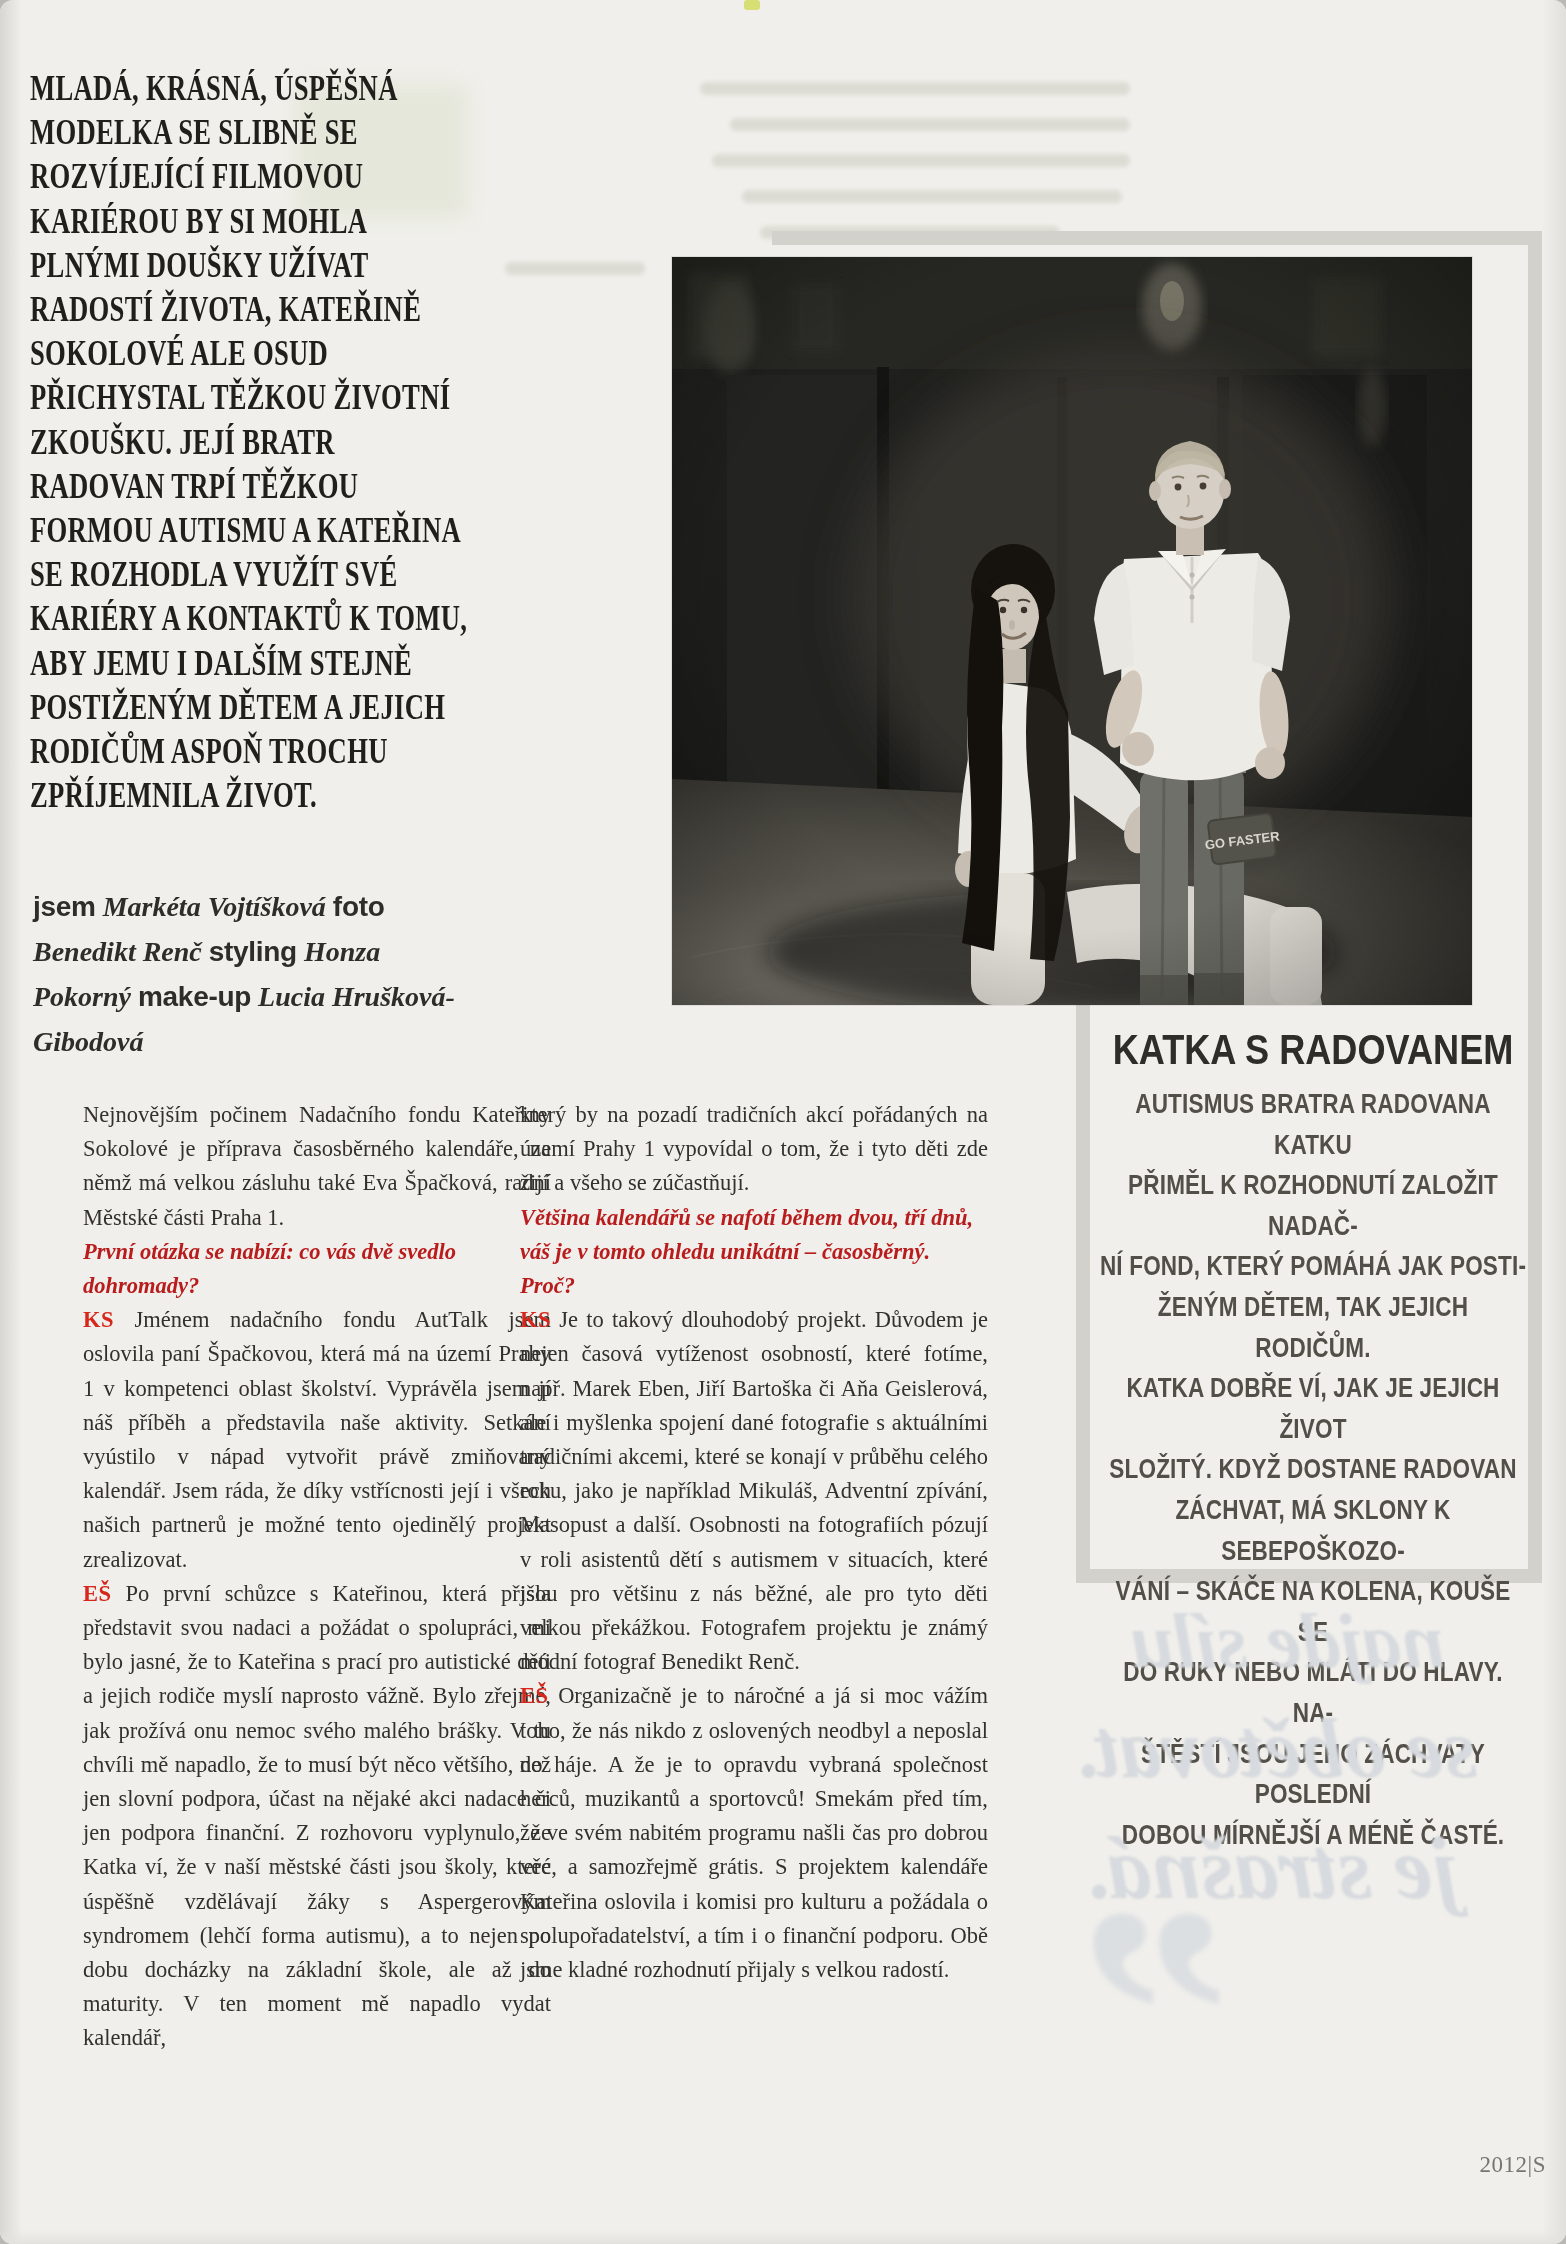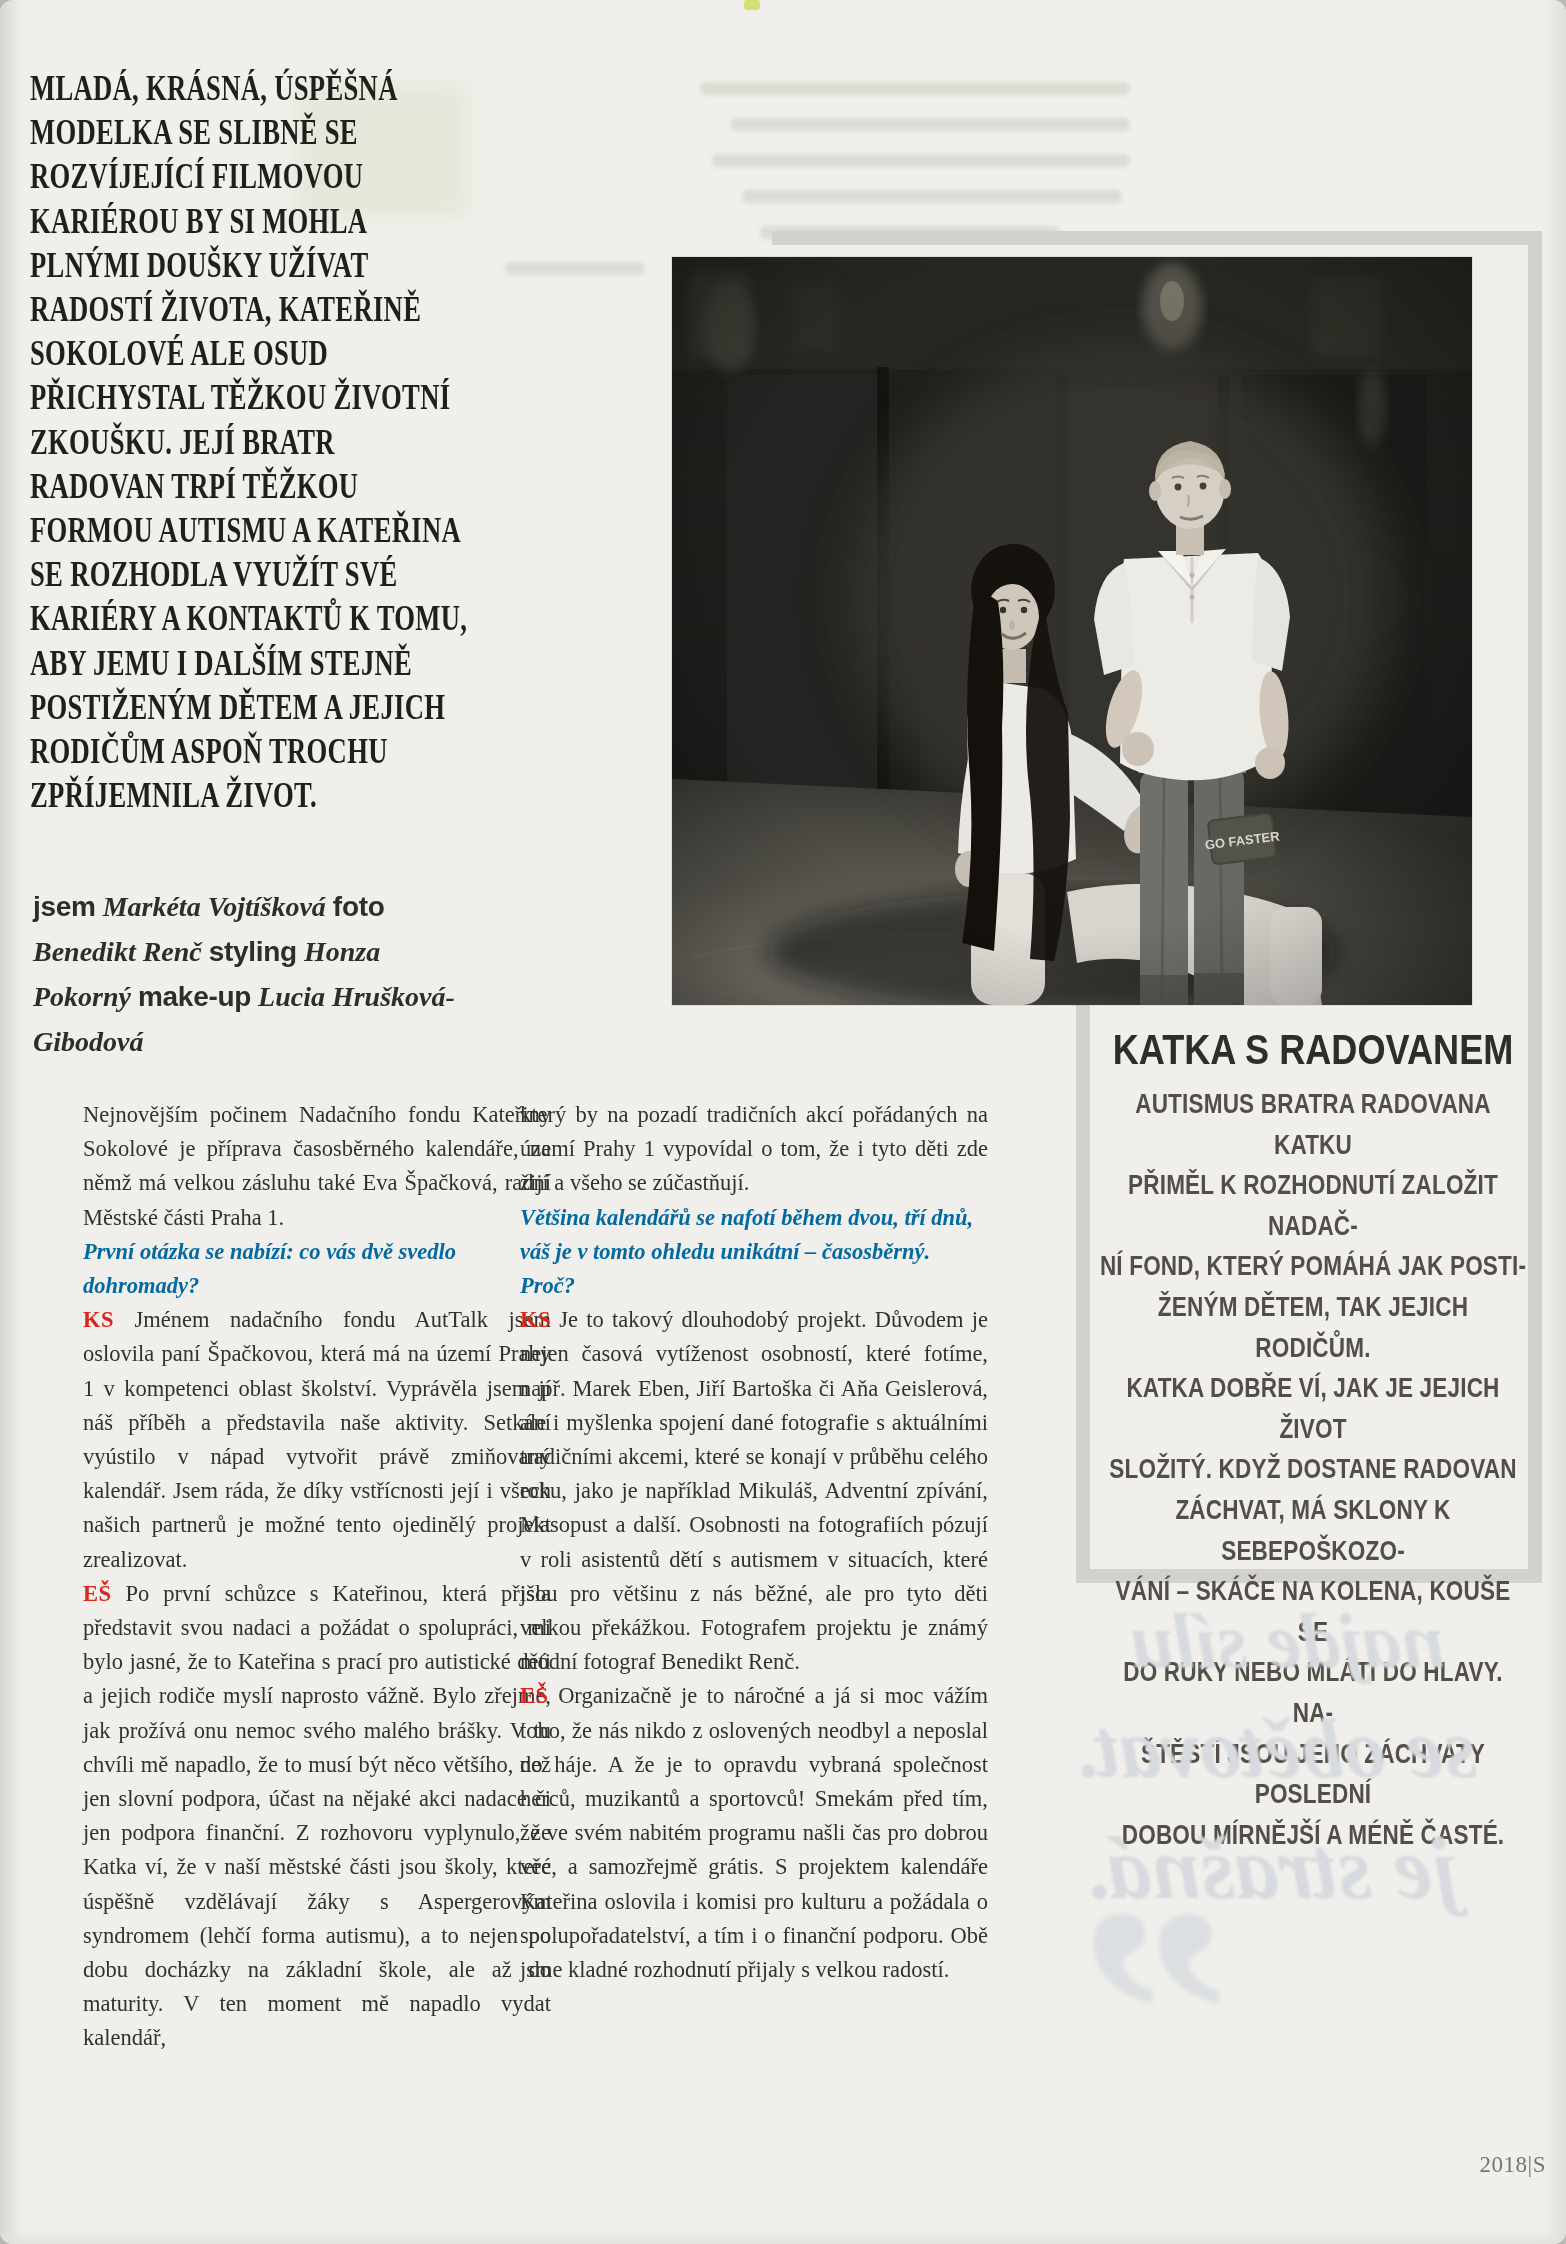--- a/index.html
+++ b/index.html
@@ -48,21 +48,21 @@
   .sidebar-body{left:1053px;top:1084px;width:520px;text-align:center;
      font-family:"Liberation Sans",sans-serif;font-weight:700;font-size:27.5px;line-height:40.6px;
      letter-spacing:.2px;color:#524f49;white-space:pre-line;transform:scaleX(.82);}
 
   
   .col{top:1098px;width:468px;font-size:22.5px;line-height:34.2px;
      text-align:justify;color:#33312d;}
   .col1{left:35px;margin-left:48px;}
   .col2{left:520px;}
   .col p{margin:0;}
-  .q{font-weight:700;font-style:italic;color:#0369a1;text-align:left;}
+  .q{font-weight:700;font-style:italic;color:#b91c1c;text-align:left;}
   .mk{color:#d7261b;font-weight:700;letter-spacing:.5px;}
 
   
   .gbar{background:#a9a999;opacity:.28;filter:blur(2px);border-radius:6px;height:13px;}
   .gtint{left:296px;top:84px;width:172px;height:134px;background:#dde0cc;opacity:.5;filter:blur(9px);}
 
   
   .ghost{font-style:italic;font-weight:700;color:#d7dade;filter:blur(1.2px);
      transform:scaleX(-1);white-space:nowrap;}
   .ghost1{left:1130px;top:1596px;font-size:78px;}
@@ -269,15 +269,15 @@
     <p class="q">Většina kalendářů se nafotí během dvou, tří dnů, váš je v tomto ohledu unikátní – časosběrný. Proč?</p>
     <p><span class="mk">KS</span> <span>Je to takový dlouhodobý projekt. Důvodem je nejen časová vytíženost osobností, které fotíme, např. Marek Eben, Jiří Bartoška či Aňa Geislerová, ale i myšlenka spojení dané fotografie s aktuálními tradičními akcemi, které se konají v průběhu celého roku, jako je například Mikuláš, Adventní zpívání, Masopust a další. Osobnosti na fotografiích pózují v roli asistentů dětí s autismem v situacích, které jsou pro většinu z nás běžné, ale pro tyto děti velkou překážkou. Fotografem projektu je známý módní fotograf Benedikt Renč.</span></p>
     <p><span class="mk">EŠ</span> <span>Organizačně je to náročné a já si moc vážím toho, že nás nikdo z oslovených neodbyl a neposlal do háje. A že je to opravdu vybraná společnost herců, muzikantů a sportovců! Smekám před tím, že ve svém nabitém programu našli čas pro dobrou věc, a samozřejmě grátis. S projektem kalendáře Kateřina oslovila i komisi pro kulturu a požádala o spolupořadatelství, a tím i o finanční podporu. Obě jsme kladné rozhodnutí přijaly s velkou radostí.</span></p>
   </div>
 
   <div class="abs ghost ghost1">najde sílu</div>
   <div class="abs ghost ghost2">se obětovat.</div>
   <div class="abs ghost ghost3">je strašná.</div>
   <div class="abs ghost-quote">”</div>
 
-  <div class="abs page-number">2018|S</div>
+  <div class="abs page-number">2012|S</div>
 
 </div>
 
 </body></html>

